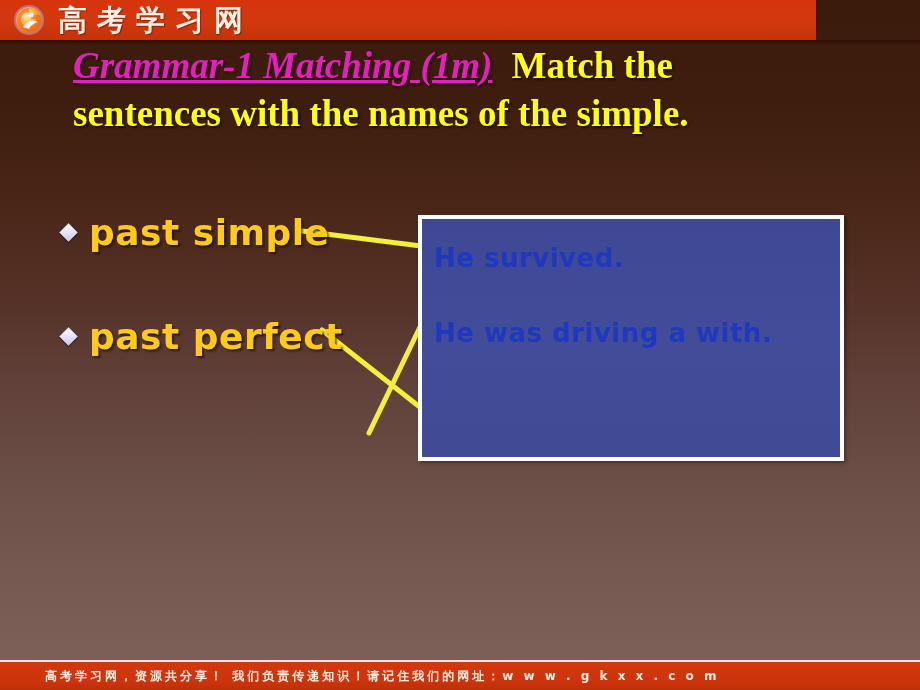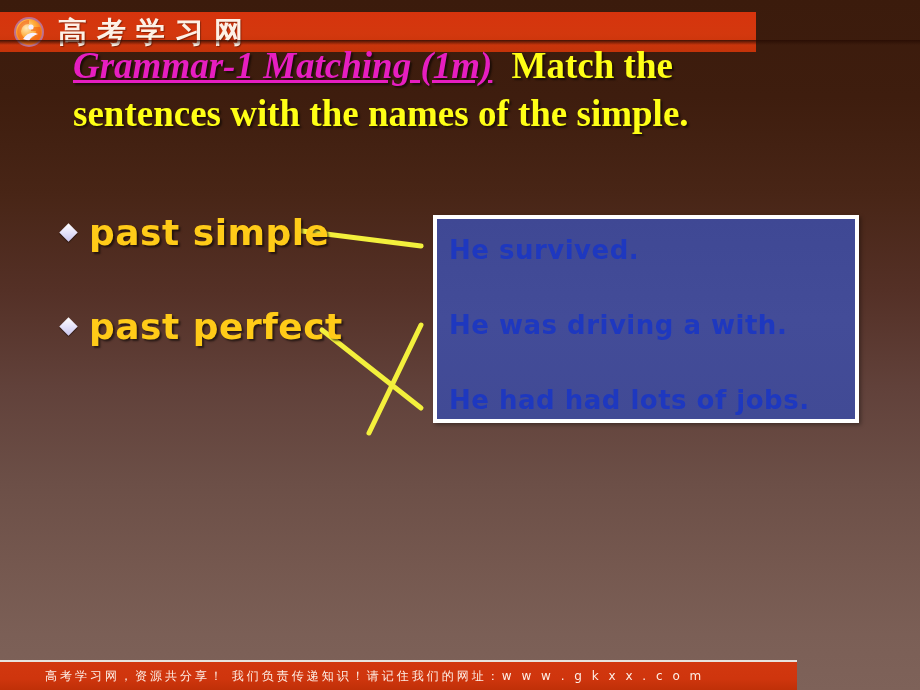--- a/index.html
+++ b/index.html
@@ -24,24 +24,23 @@
         #6c4f47 70%,
         #75584f 82%,
         #7b5f56 92%,
         #7e6259 100%);
   }
 
   
   #banner {
     position: absolute;
     left: 0; top: 0;
-    width: 756px; height: 40px;
+    width: 816px; height: 40px;
     background: linear-gradient(to bottom, #d6340d 0%, #d3380e 55%, #c43309 100%);
     overflow: hidden;
-    margin-top: 12px;
   }
   #banner-shadow {
     position: absolute;
     left: 0; top: 40px;
     width: 920px; height: 5px;
     background: linear-gradient(to bottom, rgba(40,12,3,.85), rgba(45,18,8,0));
   }
   #logo {
     position: absolute;
     left: 12px; top: 4px;
@@ -109,61 +108,62 @@
   }
   .bullet-label {
     font-family: "DejaVu Sans", sans-serif;
     font-size: 36px;
     font-weight: bold;
     color: #ffcb18;
     letter-spacing: 0.5px;
     text-shadow: 2px 2px 2px rgba(0,0,0,.55);
   }
   #row-0 { top: 212px; }
-  #row-1 { top: 306px; text-align: center; }
+  #row-1 { top: 316px; text-align: center; }
   #row-2 { top: 412px; }
 
   
   #connectors {
     position: absolute;
     left: 0; top: 0;
     width: 920px; height: 690px;
     pointer-events: none;
   }
 
   
   #sentence-box {
     position: absolute;
-    left: 433px; top: 215px;
-    width: 426px; height: 208px;
+    left: 418px; top: 215px;
+    width: 426px; height: 246px;
     box-sizing: border-box;
     border: 4px solid #ffffff;
     background: linear-gradient(to bottom, #3f4894 0%, #434c98 50%, #414a95 100%);
     box-shadow: 2px 2px 4px rgba(0,0,0,.35);
-    padding: 18px 0 0 12px;
+    padding: 26px 0 0 12px;
   }
   .sentence {
     font-family: "DejaVu Sans", sans-serif;
     font-size: 26px;
     font-weight: bold;
     color: #1e38bf;
     line-height: 1;
     margin-bottom: 49px;
     letter-spacing: 0.5px;
     white-space: nowrap;
   }
   .sentence:last-child { margin-bottom: 0; }
 
   
   #footer {
     position: absolute;
     left: 0; bottom: 0;
-    width: 797px; height: 28px;
+    width: 920px; height: 28px;
     background: linear-gradient(to bottom, #d2380f 0%, #cf350d 60%, #bf3008 100%);
     border-top: 2px solid #e8e4df;
+    font-weight: bold;
   }
   #footer-text {
     position: absolute;
     left: 45px; top: 6px;
     font-family: "DejaVu Sans", sans-serif;
     font-size: 12px;
     color: #fdeee6;
     letter-spacing: 3px;
     white-space: nowrap;
   }
@@ -210,20 +210,19 @@
     <span class="bullet-label">past simple</span>
   </div>
   <div class="bullet-row" id="row-1">
     <span class="diamond"></span>
     <span class="bullet-label">past perfect</span>
   </div>
 
   <div id="sentence-box">
     <div class="sentence">He survived.</div>
     <div class="sentence">He was driving a with.</div>
-    <div class="sentence">He had had lots of jobs.</div>
   </div>
 
   <div id="footer">
     <div id="footer-text">高考学习网，资源共分享！ 我们负责传递知识！请记住我们的网址：w w w . g k x x . c o m</div>
   </div>
 
 </div>
 
 </body></html>

